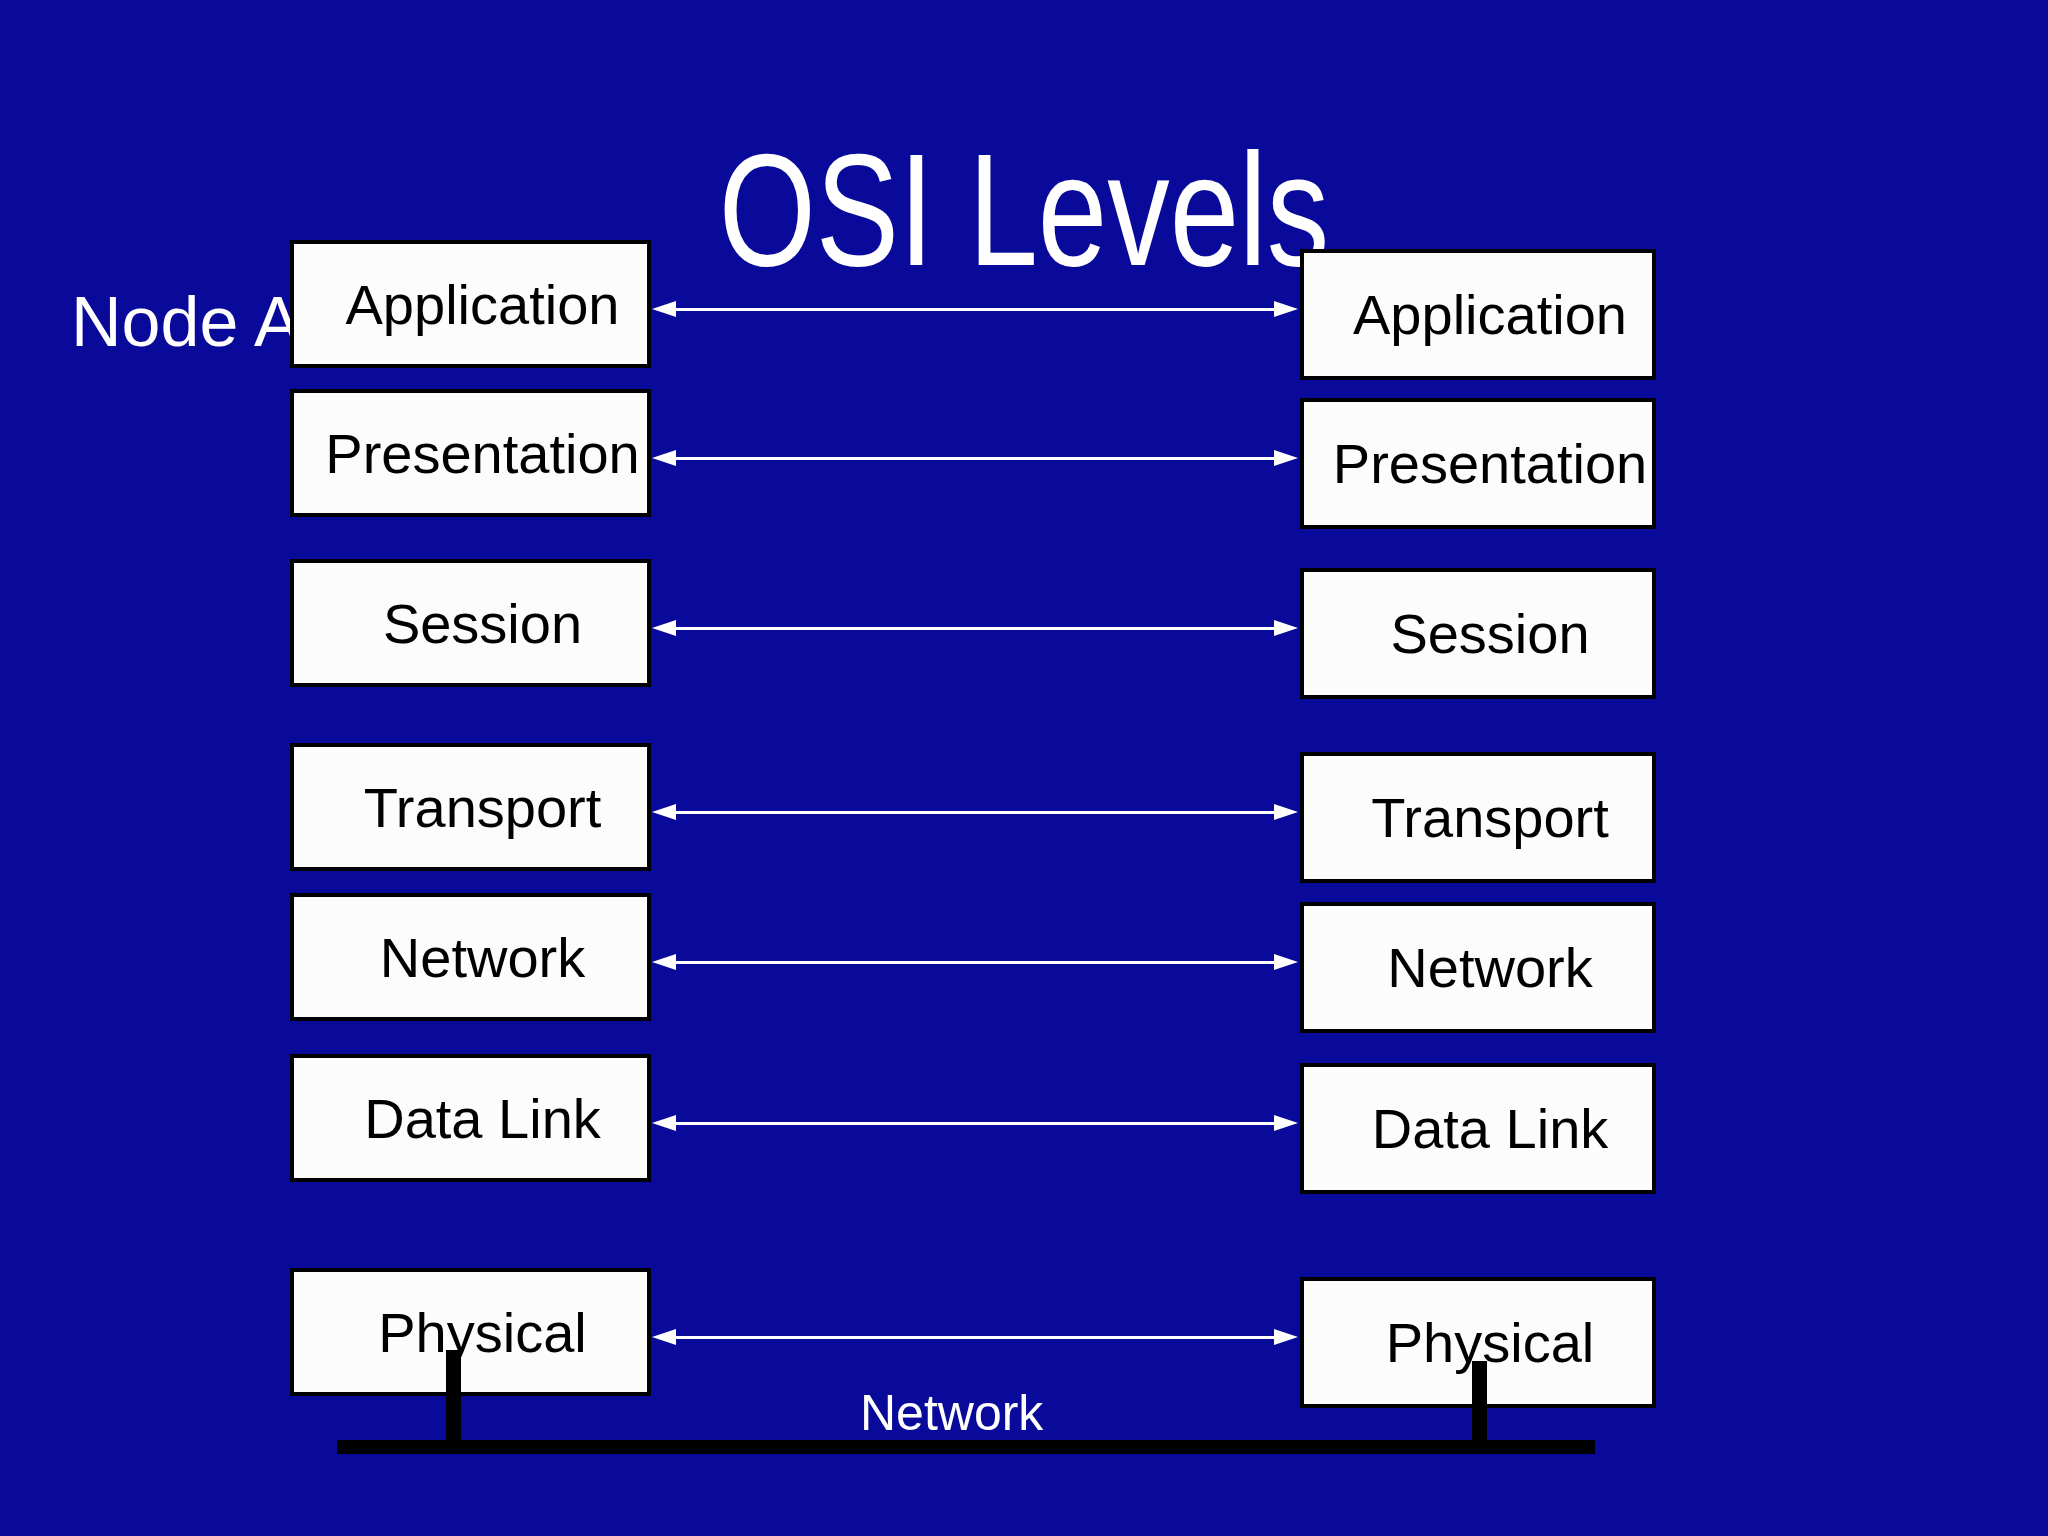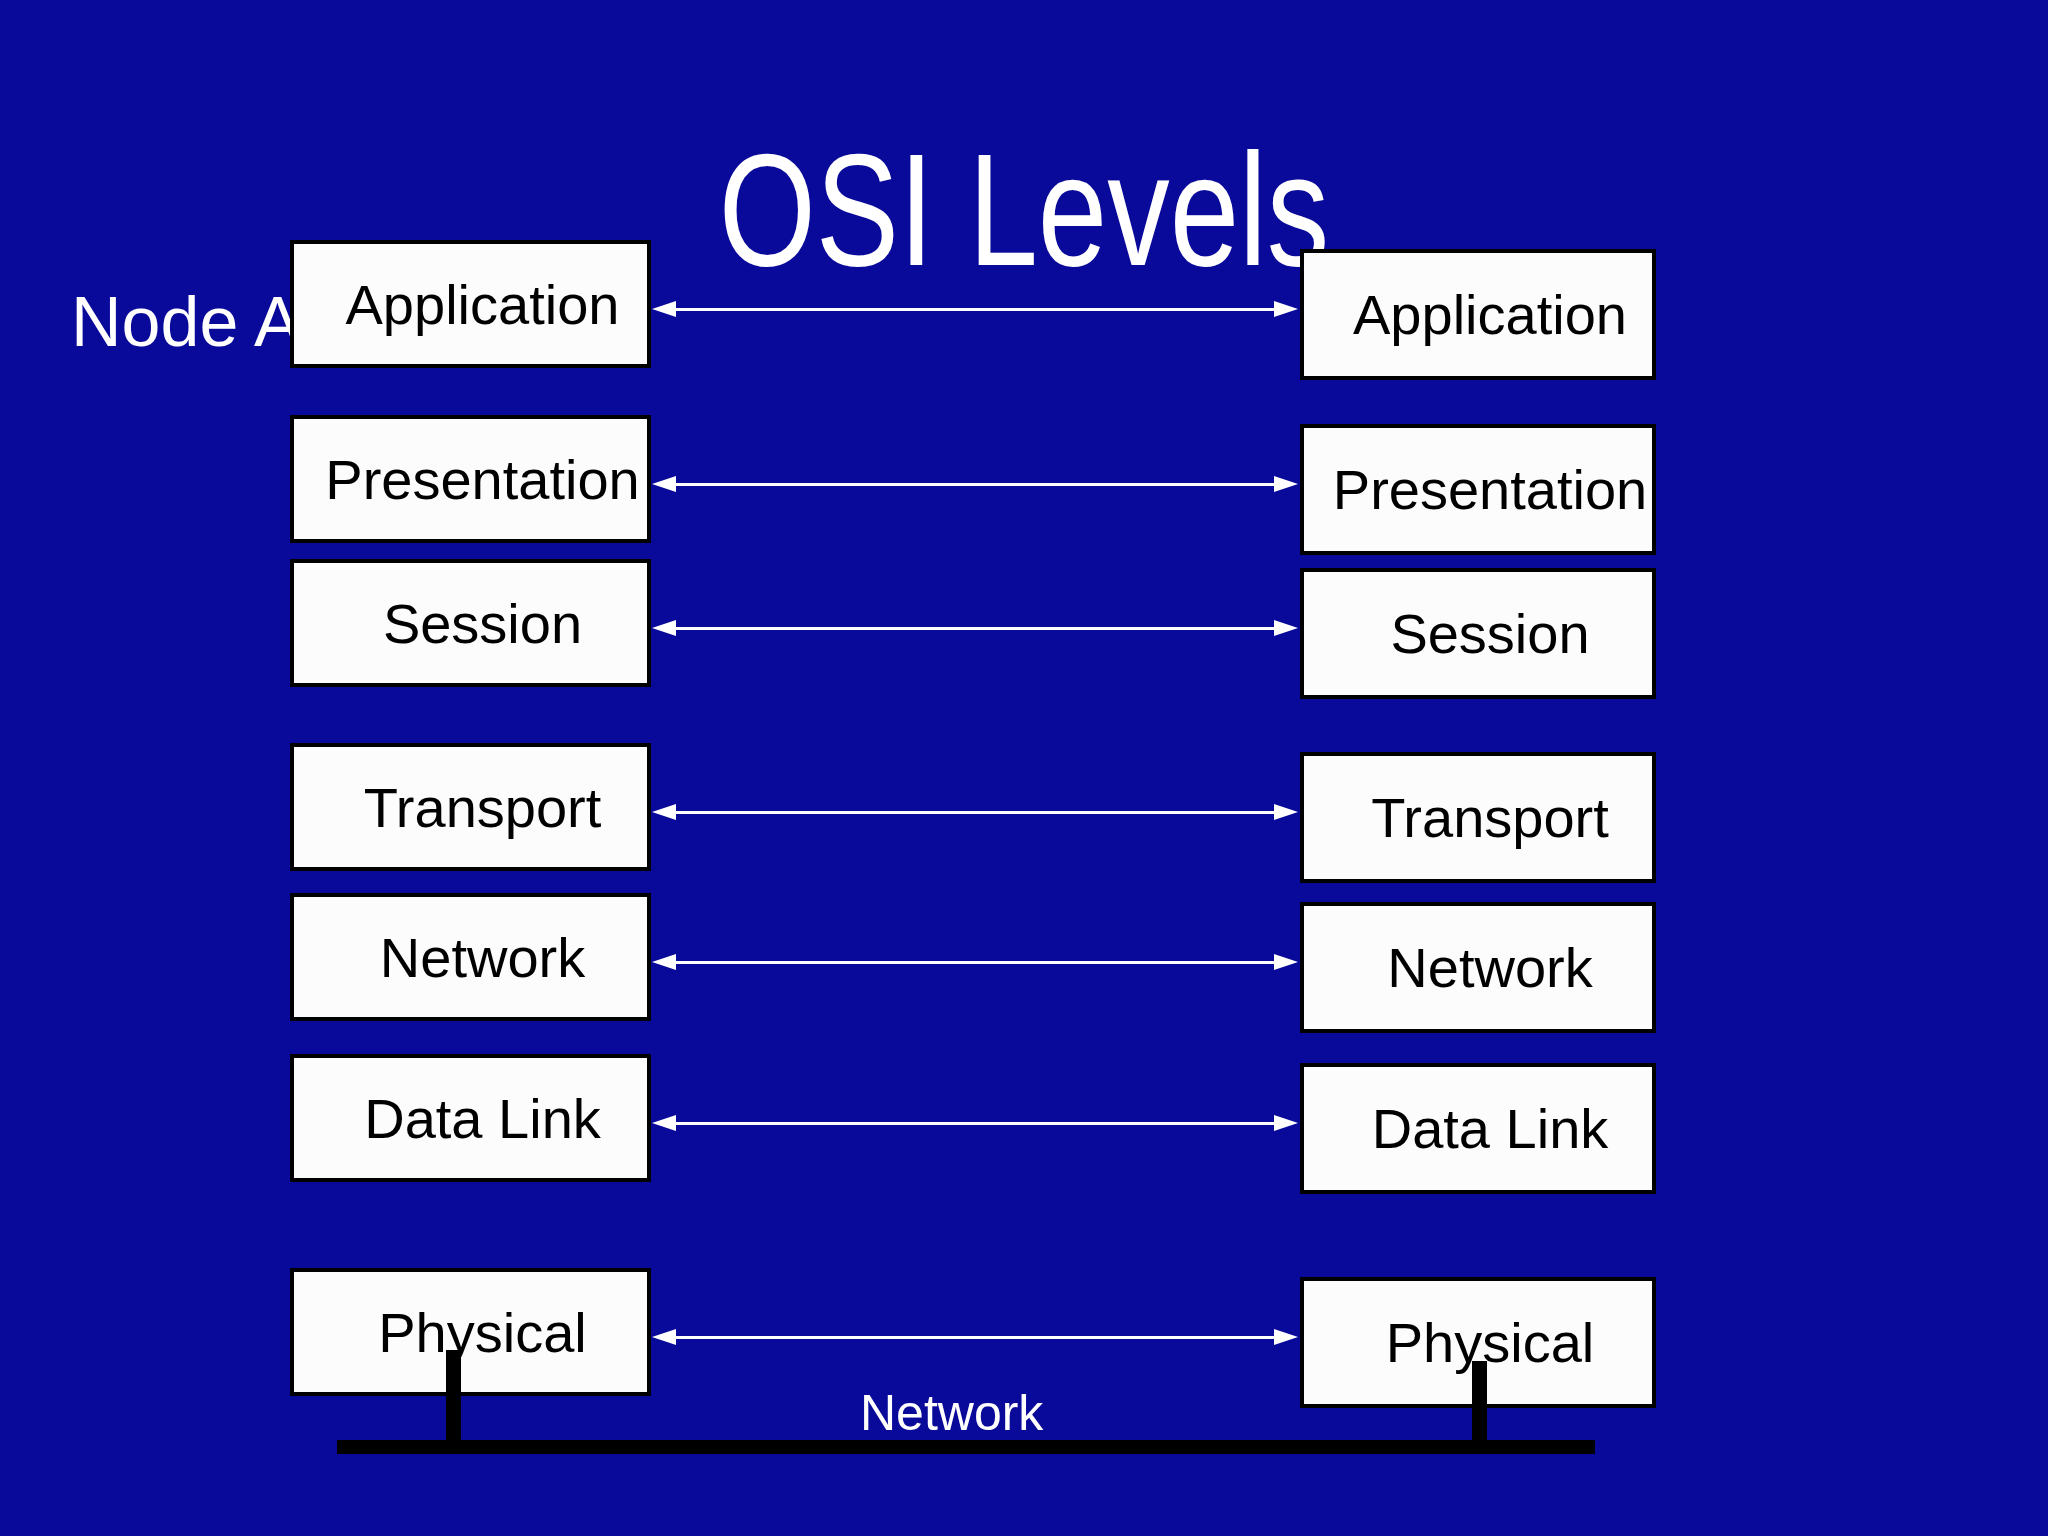--- a/index.html
+++ b/index.html
@@ -124,21 +124,21 @@
   <div class="layer-row" style="top:240px">
     <div class="layer-box box-a">Application</div>
     <div class="link-arrow">
       <span class="arrow-head left"></span>
       <span class="arrow-line"></span>
       <span class="arrow-head right"></span>
     </div>
     <div class="layer-box box-b">Application</div>
   </div>
 
-  <div class="layer-row" style="top:415px">
+  <div class="layer-row" style="top:389px">
     <div class="layer-box box-a">Presentation</div>
     <div class="link-arrow">
       <span class="arrow-head left"></span>
       <span class="arrow-line"></span>
       <span class="arrow-head right"></span>
     </div>
     <div class="layer-box box-b">Presentation</div>
   </div>
 
   <div class="layer-row" style="top:559px">

